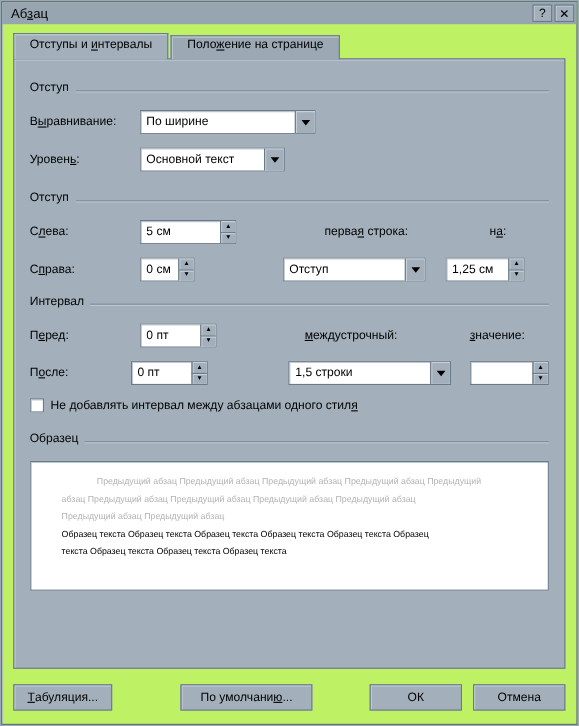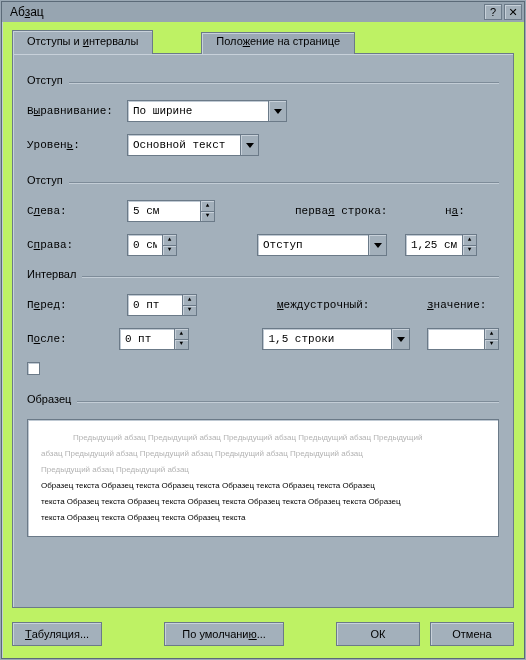--- a/index.html
+++ b/index.html
@@ -48,21 +48,20 @@
     cursor: pointer;
   }
   .body {
     flex: 1;
     padding: 8px 10px 12px 10px;
     position: relative;
   }
   .tabs {
     display: flex;
     height: 24px;
-    gap: 46px;
   }
   .tab {
     padding: 4px 14px;
     border: 1px solid #6b7a88;
     border-bottom: none;
     background: #a3b0bb;
     box-shadow: inset 1px 1px 0 #c8d1da;
     margin-right: 2px;
     cursor: pointer;
   }
@@ -96,21 +95,20 @@
   .group-label .txt {
     position: relative;
     background: #a3b0bb;
     padding-right: 6px;
     z-index: 1;
   }
   .row {
     display: flex;
     align-items: center;
     margin-bottom: 12px;
-    font-family: Liberation Mono, monospace;
   }
   .lbl {
     width: 100px;
   }
   .und { text-decoration: underline; }
   .combo {
     display: flex;
     height: 22px;
     border: 1px solid #6b7a88;
     background: #fff;
@@ -160,21 +158,21 @@
     border: 1px solid #6b7a88;
     background: #fff;
     box-shadow: inset 1px 1px 0 #bfc9d3;
     margin-right: 6px;
     cursor: pointer;
   }
   .preview {
     background: #fff;
     border: 1px solid #6b7a88;
     box-shadow: inset 1px 1px 0 #bfc9d3;
-    padding: 10px 13px;
+    padding: 10px 28px;
     height: 118px;
     overflow: hidden;
     font-size: 8px;
     line-height: 16px;
   }
   .preview .faded { color: #b3b3b3; text-align: justify;}
   .preview .faded:first-child{ padding-left:32px;}
   .preview .strong { color: #000; text-align: justify;}
   .preview .strong:first-of-type{ padding-left:32px;}
   .btnbar {
@@ -350,31 +348,33 @@
         <div class="combo" style="width:72px">
           <input value="" style="">
           <div class="spin">
             <div class="spinbtn">▲</div>
             <div class="spinbtn">▼</div>
           </div>
         </div>
       </div>
       <div class="row" style="margin-bottom:18px">
         <div class="check"></div>
+        <div>
+          <span>Не добавлять интервал между абзацами одного стил</span><span class="und">я</span><span></span>
+        </div>
       </div>
 
       <div class="group-label">
         <div class="line"></div><span class="txt">Образец</span>
       </div>
       <div class="preview">
         <div class="faded">Предыдущий абзац Предыдущий абзац Предыдущий абзац Предыдущий абзац Предыдущий</div>
         <div class="faded">абзац Предыдущий абзац Предыдущий абзац Предыдущий абзац Предыдущий абзац</div>
         <div class="faded">Предыдущий абзац Предыдущий абзац</div>
         <div class="strong">Образец текста Образец текста Образец текста Образец текста Образец текста Образец</div>
-        <div class="strong">текста Образец текста Образец текста Образец текста Образец текста Образец текста Образец</div>
         <div class="strong">текста Образец текста Образец текста Образец текста</div>
       </div>
     </div>
 
     <div class="btnbar">
       <div class="btn">
         <span></span>
           <span class="und">Т</span>
           <span>абуляция...</span>
       </div>

